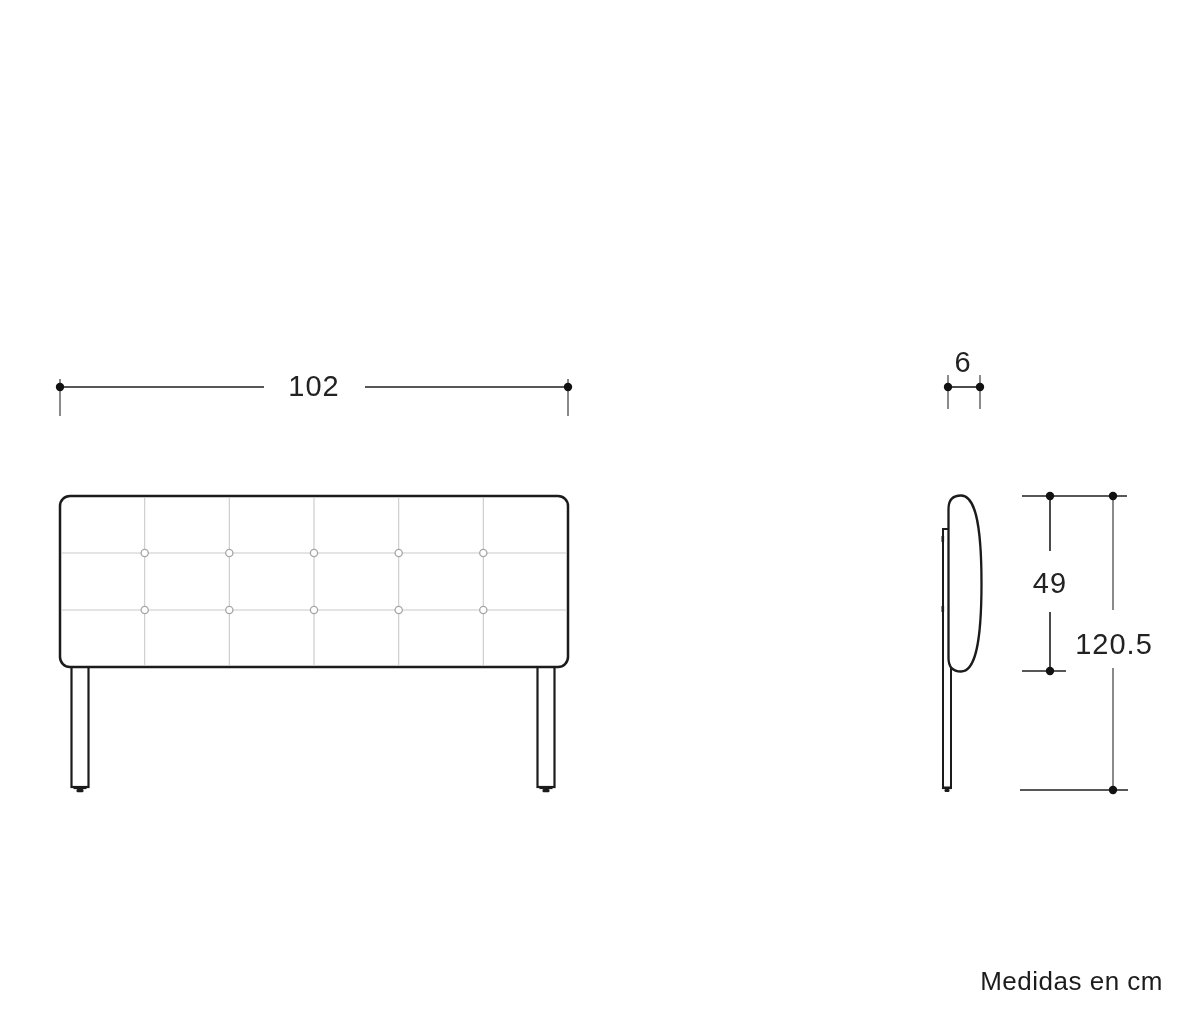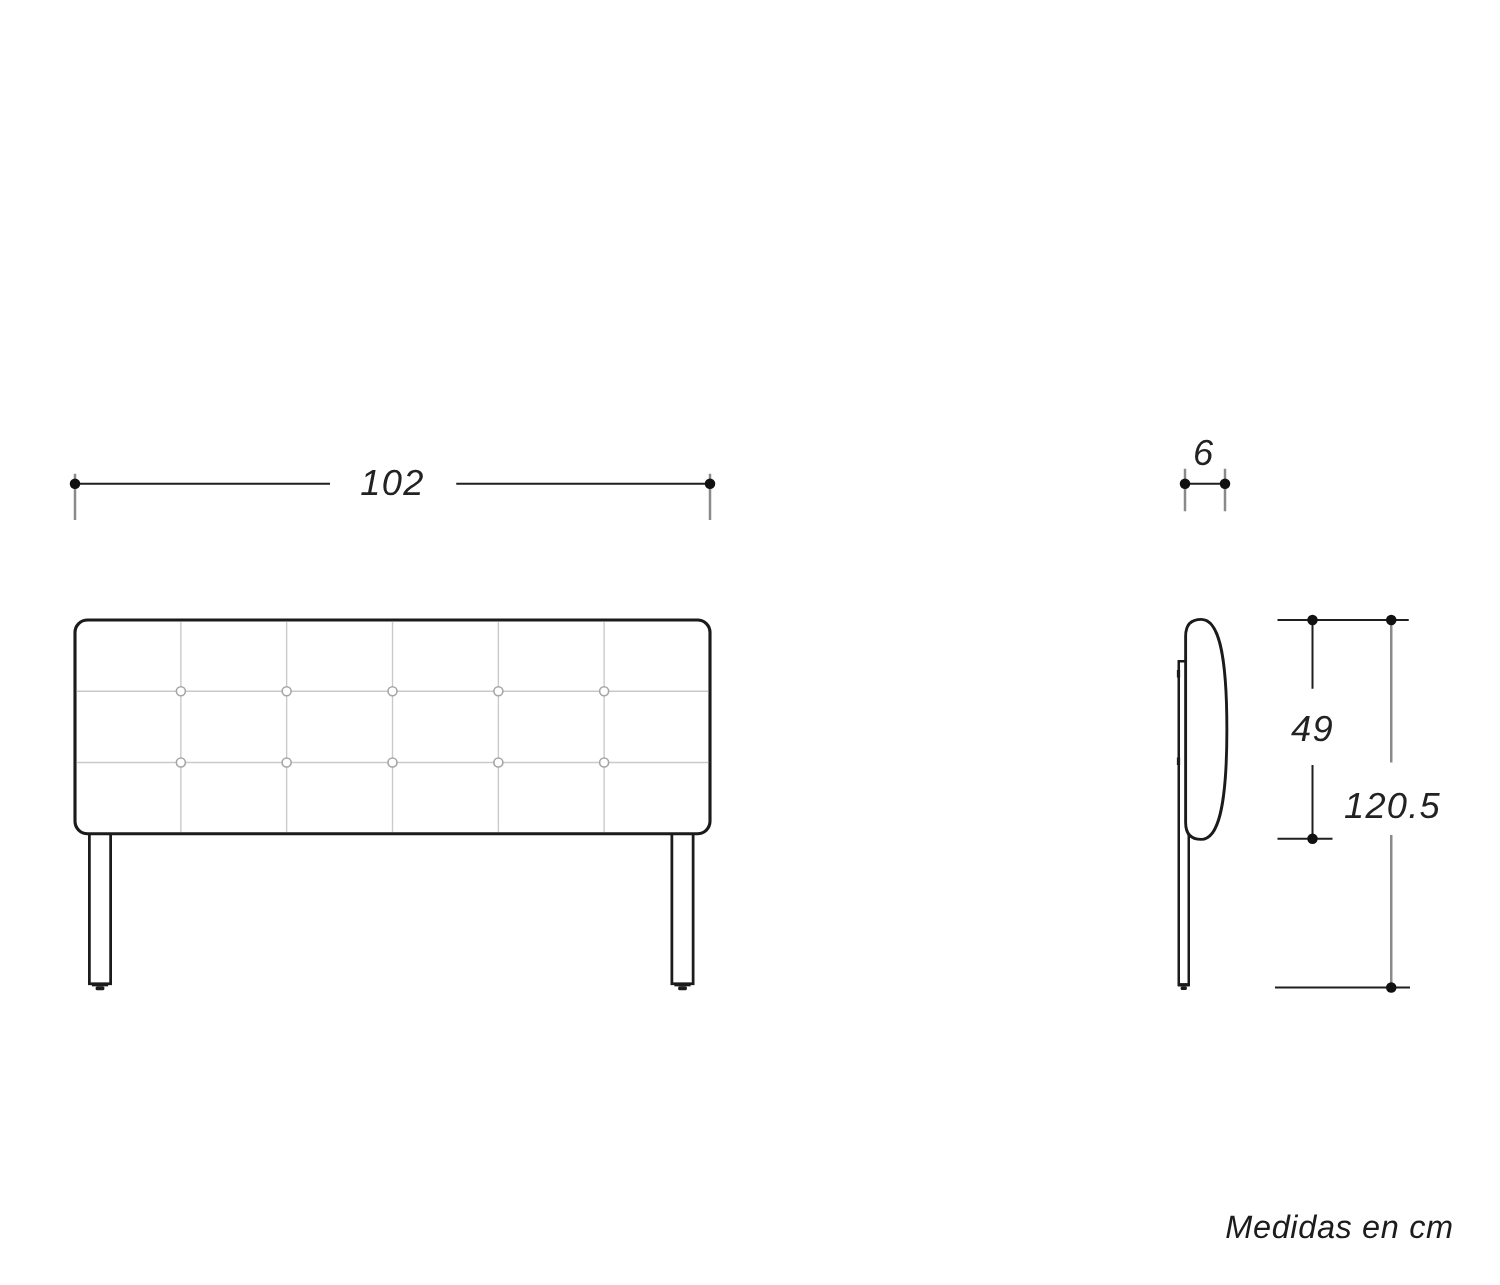--- a/index.html
+++ b/index.html
@@ -7,21 +7,20 @@
     padding: 0;
     background: #ffffff;
   }
   .canvas {
     position: relative;
     width: 1200px;
     height: 1028px;
     background: #ffffff;
     font-family: "Liberation Sans", sans-serif;
     overflow: hidden;
-    font-style: italic;
   }
   svg { display: block; }
   .dim-text {
     font-family: "Liberation Sans", sans-serif;
     font-size: 29px;
     fill: #222222;
     letter-spacing: 1px;
   }
   .units-text {
     font-family: "Liberation Sans", sans-serif;

